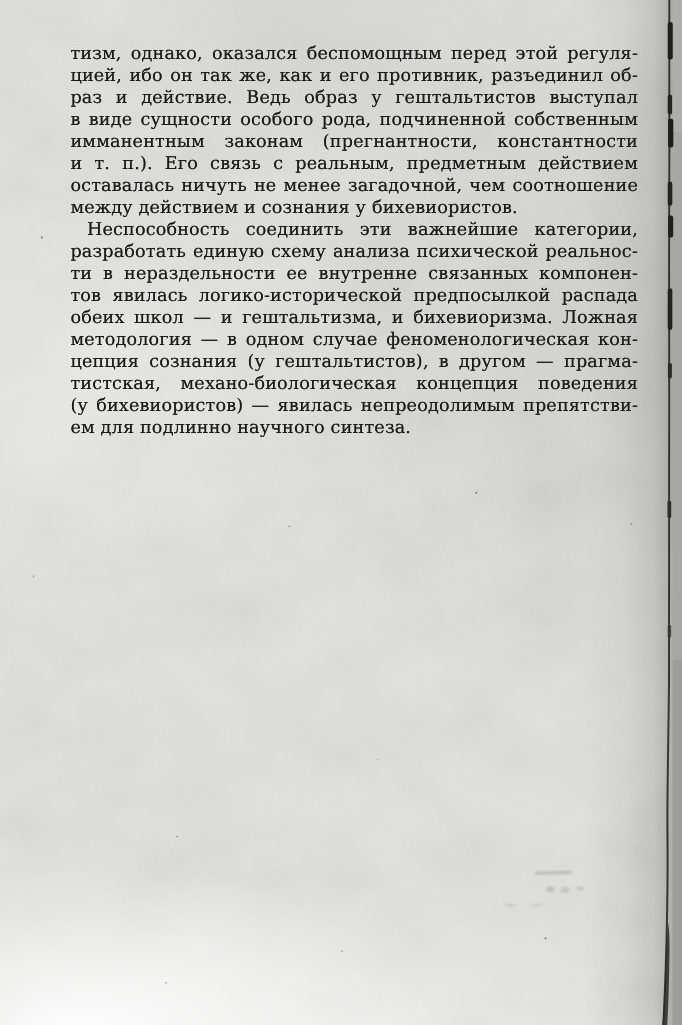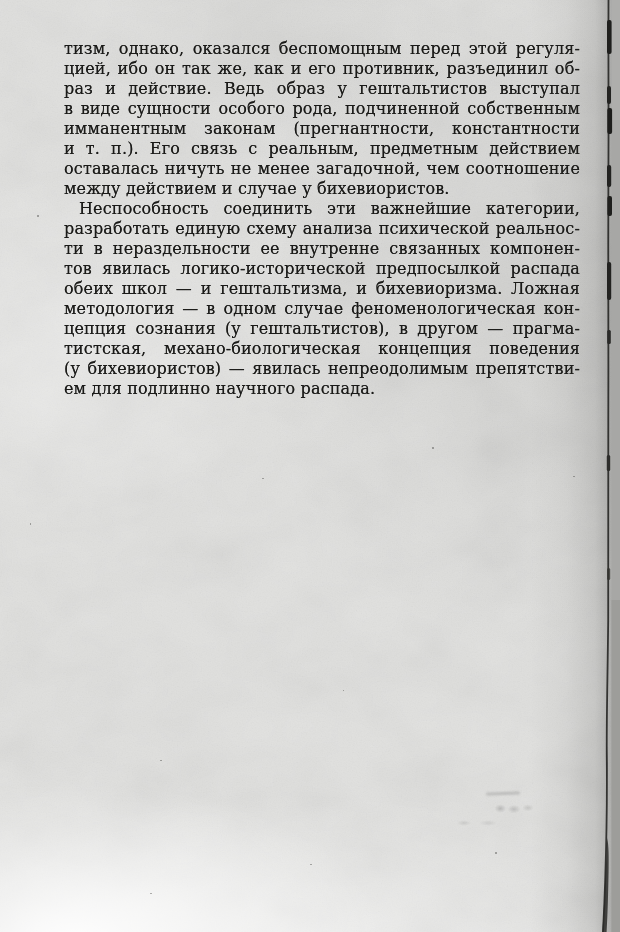--- a/index.html
+++ b/index.html
@@ -153,33 +153,33 @@
 
   <div class="text-block">
       <div class="para">
         <div class="pline">тизм, однако, оказался беспомощным перед этой регуля-</div>
         <div class="pline">цией, ибо он так же, как и его противник, разъединил об-</div>
         <div class="pline">раз и действие. Ведь образ у гештальтистов выступал</div>
         <div class="pline">в виде сущности особого рода, подчиненной собственным</div>
         <div class="pline">имманентным законам (прегнантности, константности</div>
         <div class="pline">и т. п.). Его связь с реальным, предметным действием</div>
         <div class="pline">оставалась ничуть не менее загадочной, чем соотношение</div>
-        <div class="pline para-last">между действием и случае у бихевиористов.</div>
+        <div class="pline para-last">между действием и сознания у бихевиористов.</div>
       </div>
       <div class="para">
         <div class="pline first-indent">Неспособность соединить эти важнейшие категории,</div>
         <div class="pline">разработать единую схему анализа психической реальнос-</div>
         <div class="pline">ти в нераздельности ее внутренне связанных компонен-</div>
         <div class="pline">тов явилась логико-исторической предпосылкой распада</div>
         <div class="pline">обеих школ — и гештальтизма, и бихевиоризма. Ложная</div>
         <div class="pline">методология — в одном случае феноменологическая кон-</div>
         <div class="pline">цепция сознания (у гештальтистов), в другом — прагма-</div>
         <div class="pline">тистская, механо-биологическая концепция поведения</div>
         <div class="pline">(у бихевиористов) — явилась непреодолимым препятстви-</div>
-        <div class="pline para-last">ем для подлинно научного распада.</div>
+        <div class="pline para-last">ем для подлинно научного синтеза.</div>
       </div>
     </div>
 
   <div class="ghost-smudge-line"></div>
   <div class="ghost-smudge-text"></div>
   <div class="ghost-smudge-text2"></div>
 
   <div class="speck s1"></div>
   <div class="speck s2"></div>
   <div class="speck s3"></div>

